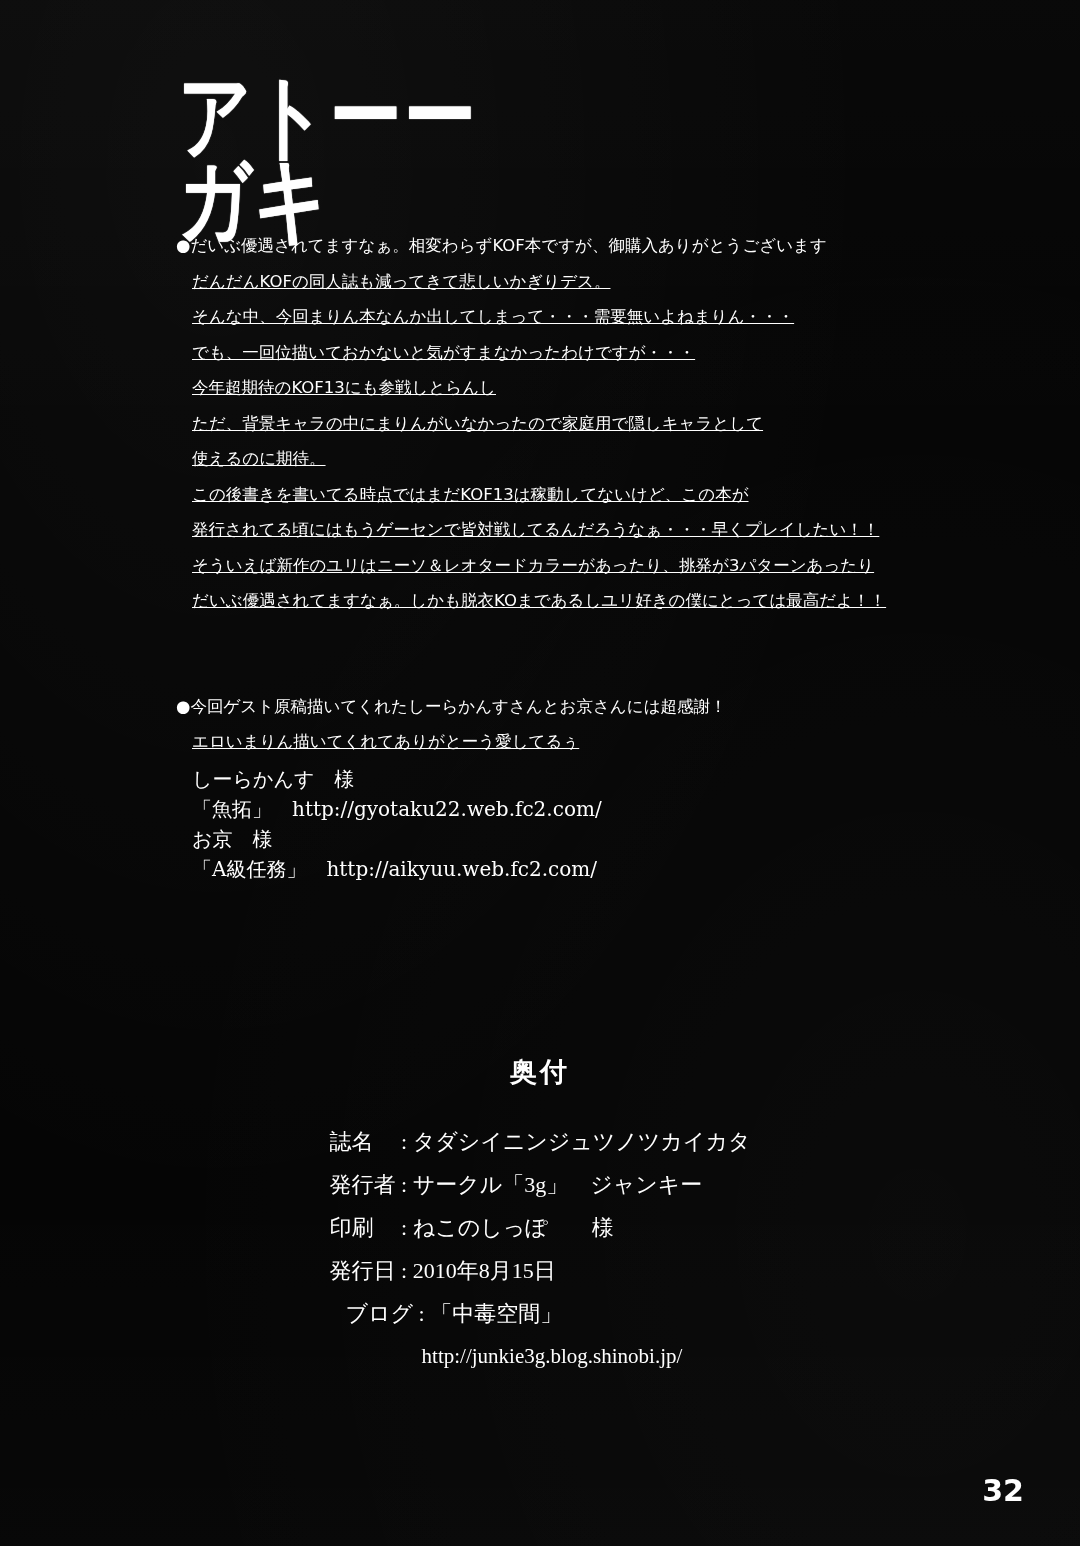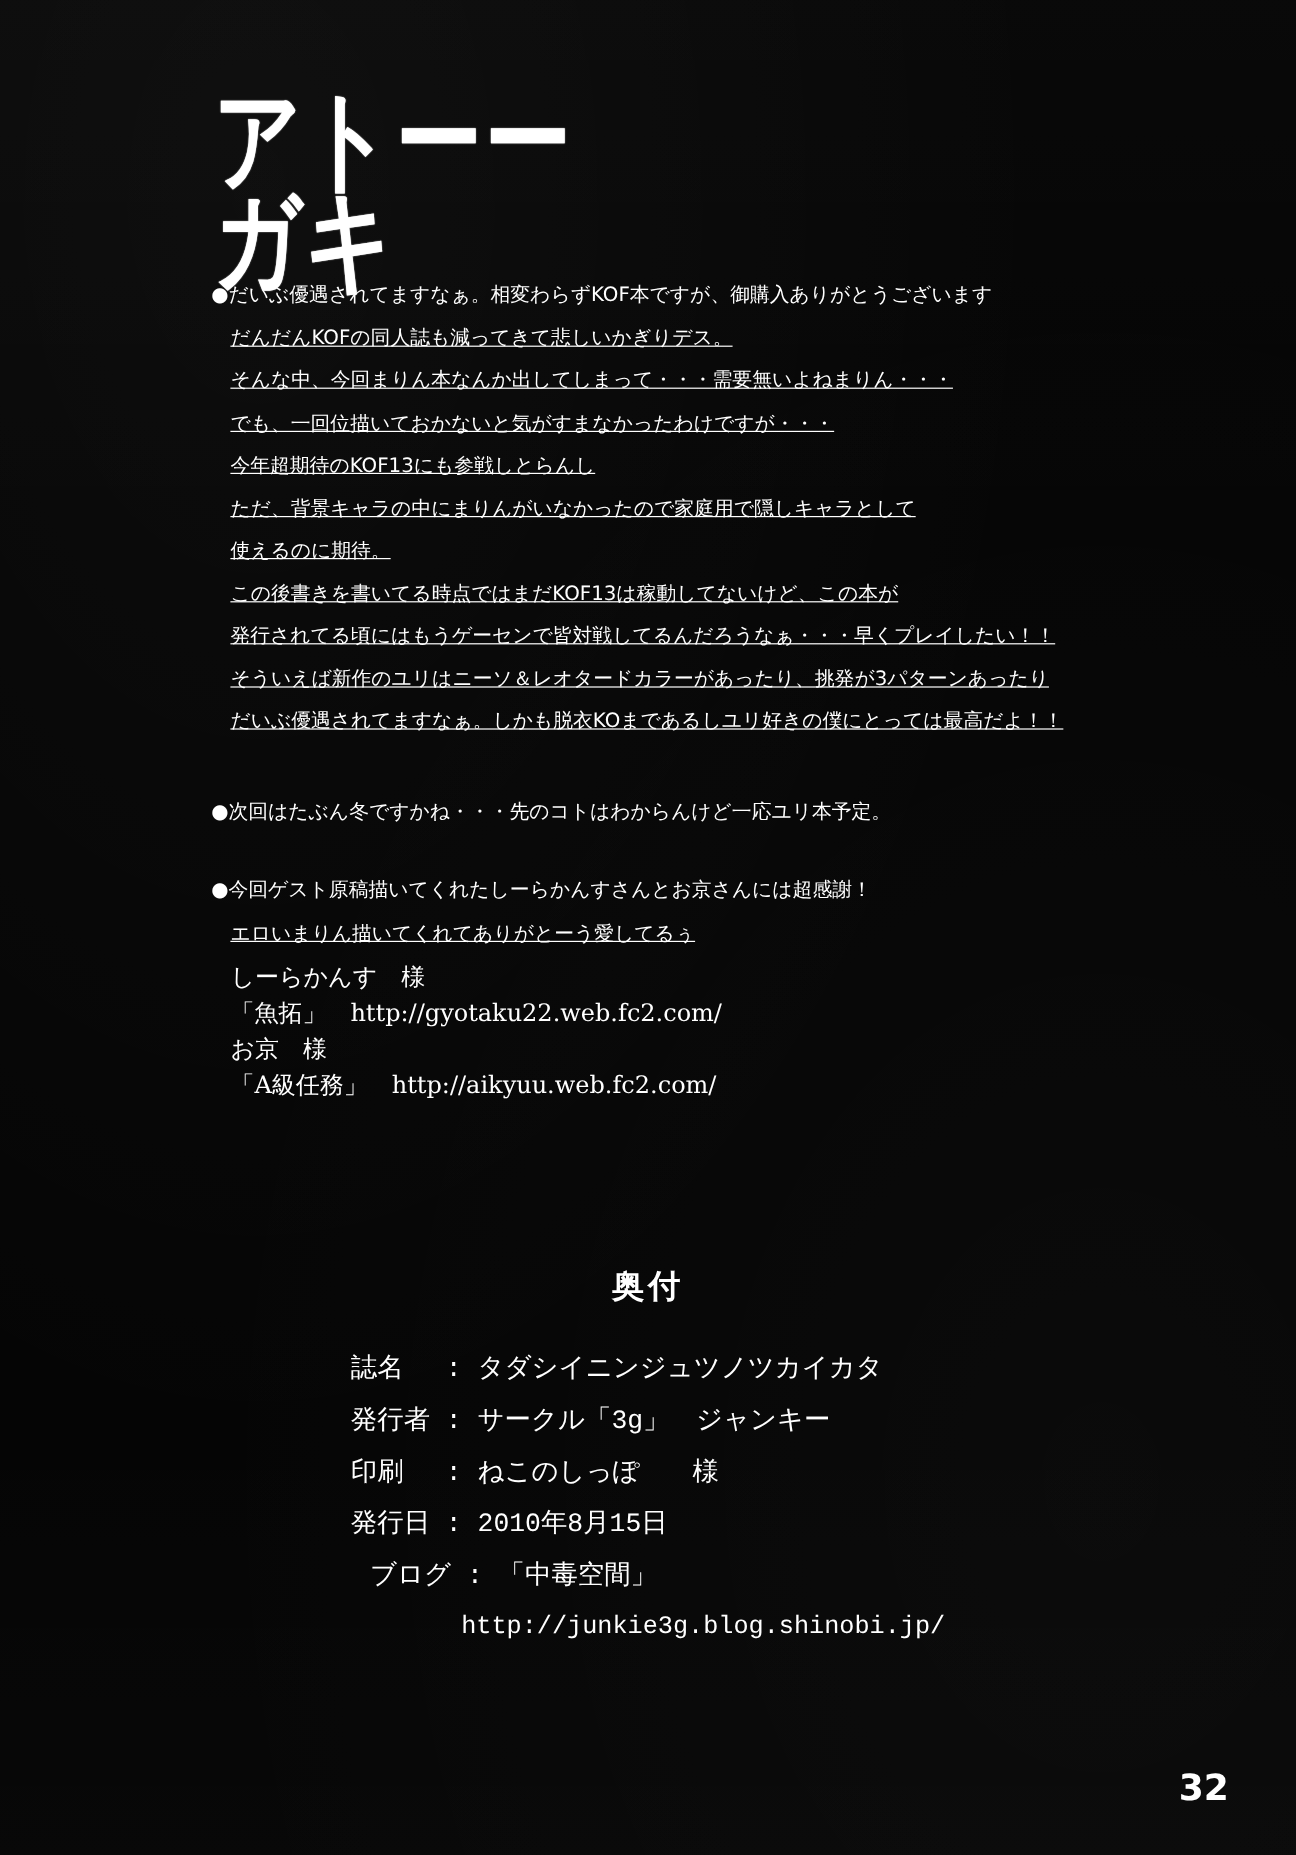--- a/index.html
+++ b/index.html
@@ -104,21 +104,21 @@
     font-size: 27px;
     letter-spacing: 3px;
     color: #ffffff;
     margin-bottom: 30px;
   }
   .colophon-rows {
     display: inline-block;
     text-align: left;
   }
   .colophon-row {
-    font-family: Liberation Mono, monospace;
+    font-family: Liberation Serif, serif;
     font-size: 22px;
     line-height: 43px;
     color: #ffffff;
     white-space: nowrap;
   }
   .colophon-row.sub {
     padding-left: 16px;
   }
   .colophon-row.url {
     padding-left: 92px;
@@ -159,23 +159,20 @@
       <div class="line indent">ただ、背景キャラの中にまりんがいなかったので家庭用で隠しキャラとして</div>
       <div class="line indent">使えるのに期待。</div>
       <div class="line indent">この後書きを書いてる時点ではまだKOF13は稼動してないけど、この本が</div>
       <div class="line indent">発行されてる頃にはもうゲーセンで皆対戦してるんだろうなぁ・・・早くプレイしたい！！</div>
       <div class="line indent">そういえば新作のユリはニーソ＆レオタードカラーがあったり、挑発が3パターンあったり</div>
       <div class="line indent">だいぶ優遇されてますなぁ。しかも脱衣KOまであるしユリ好きの僕にとっては最高だよ！！</div>
     </div>
 
     <div class="gap-lg"></div>
 
-    <div class="para">
-      <div class="bullet-line">●次回はたぶん冬ですかね・・・先のコトはわからんけど一応ユリ本予定。</div>
-    </div>
 
     <div class="gap-md"></div>
 
     <div class="para">
       <div class="bullet-line">●今回ゲスト原稿描いてくれたしーらかんすさんとお京さんには超感謝！</div>
       <div class="line indent">エロいまりん描いてくれてありがとーう愛してるぅ</div>
 
       <div class="credits">
         <div class="credit-line">しーらかんす　様</div>
         <div class="credit-line">「魚拓」　http://gyotaku22.web.fc2.com/</div>

